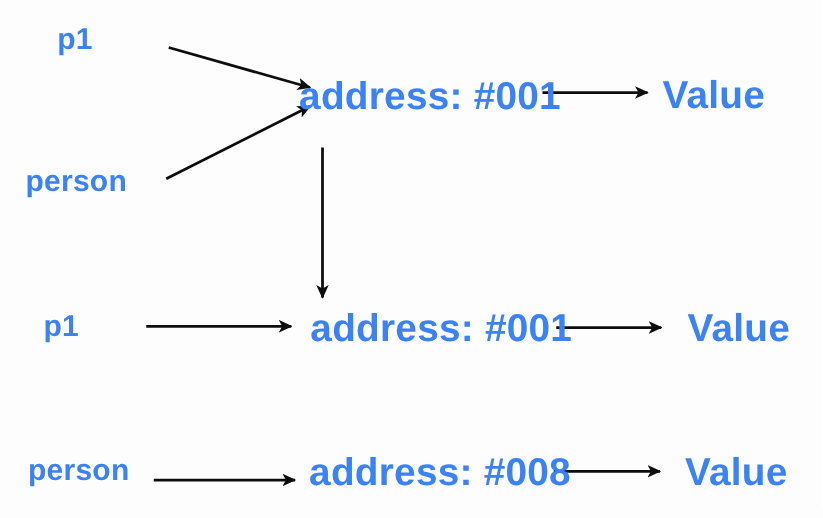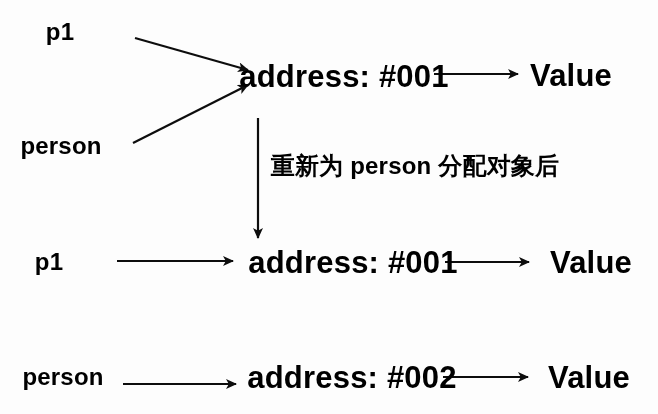--- a/index.html
+++ b/index.html
@@ -19,21 +19,21 @@
     position: absolute;
     left: 0;
     top: 0;
     width: 658px;
     height: 414px;
   }
   .lbl {
     position: absolute;
     transform: translate(-50%, -50%);
     font-weight: 700;
-    color: #000000;
+    color: #3b82f6;
     white-space: nowrap;
     letter-spacing: 0.2px;
   }
   .lbl-en   { font-size: 31px; }
   .lbl-var  { font-size: 24px; }
   .lbl-cn   { font-size: 24px; }
 
   
   #p1-top        { left: 60px;  top: 32px;  }
   #addr1-top     { left: 344px; top: 77px;  }
@@ -66,23 +66,22 @@
     <line x1="445" y1="262" x2="529" y2="262" stroke="#0d0d0d" stroke-width="2.2" marker-end="url(#ah)"></line>
     <line x1="123" y1="384" x2="236" y2="384" stroke="#0d0d0d" stroke-width="2.2" marker-end="url(#ah)"></line>
     <line x1="443" y1="377" x2="528" y2="377" stroke="#0d0d0d" stroke-width="2.2" marker-end="url(#ah)"></line>
   </svg>
 
   <div class="lbl lbl-var" id="p1-top">p1</div>
   <div class="lbl lbl-var" id="person-top">person</div>
   <div class="lbl lbl-en" id="addr1-top">address: #001</div>
   <div class="lbl lbl-en" id="value-top">Value</div>
 
-  <div class="lbl lbl-cn" id="transition">重新为 person 分配对象后</div>
 
   <div class="lbl lbl-var" id="p1-bottom">p1</div>
   <div class="lbl lbl-en" id="addr1-bottom">address: #001</div>
   <div class="lbl lbl-en" id="value-mid">Value</div>
 
   <div class="lbl lbl-var" id="person-bottom">person</div>
-  <div class="lbl lbl-en" id="addr2-bottom">address: #002</div>
+  <div class="lbl lbl-en" id="addr2-bottom">address: #008</div>
   <div class="lbl lbl-en" id="value-bottom">Value</div>
 
 </div>
 
 </body></html>

